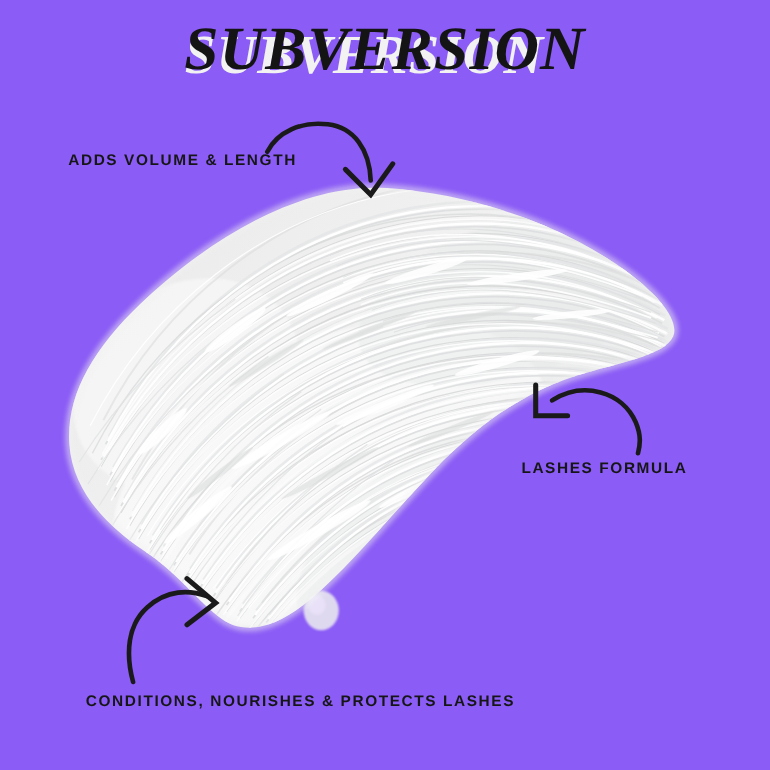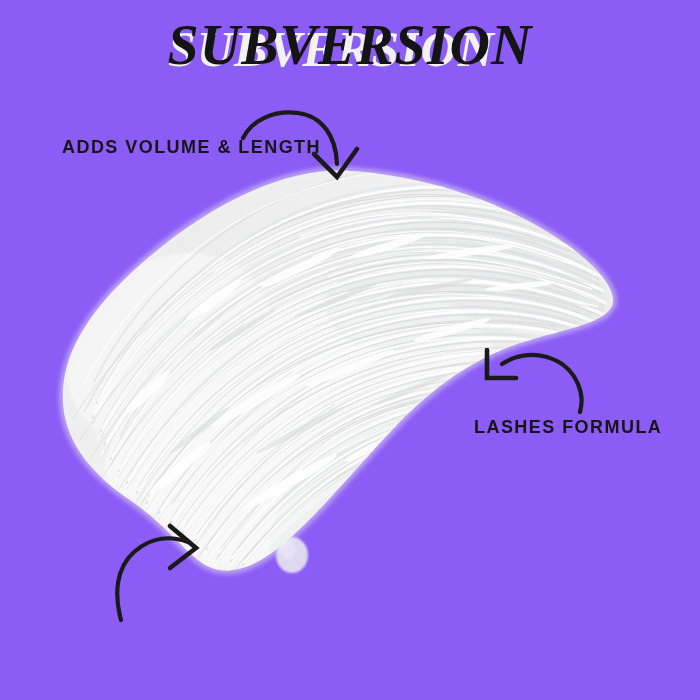--- a/index.html
+++ b/index.html
@@ -54,21 +54,21 @@
     width: 700px;
     height: 700px;
   }
 
   
   .anno-label {
     position: absolute;
     color: #161616;
     font-family: "Liberation Sans", sans-serif;
     font-weight: 600;
-    font-size: 18px;
+    font-size: 14px;
     letter-spacing: 1.45px;
     white-space: nowrap;
     line-height: 1;
   }
   .label-volume  { left: 62px;  top: 138px; }
   .label-whipped { left: 474px; top: 418px; }
   .label-lashes  { left: 78px;  top: 630px; }
 
   
   .arrow-svg {
@@ -291,19 +291,20 @@
     <path class="arrow-head" d="M76,50 L99,73 L119,45"></path>
   </svg>
 
   <div class="anno-label label-whipped">LASHES FORMULA</div>
 
   <svg class="arrow-svg arrow-right" width="112" height="74" viewBox="0 0 112 74">
     <path class="arrow-stroke" d="M24,20 C52,2 88,12 100,40 C105,52 104,60 102,68"></path>
     <path class="arrow-head" d="M9,6 L9,34 L38,34"></path>
   </svg>
 
+  <div class="anno-label label-lashes">CONDITIONS, NOURISHES &amp; PROTECTS LASHES</div>
 
   <svg class="arrow-svg arrow-bottom" width="104" height="100" viewBox="0 0 104 100">
     <path class="arrow-stroke" d="M13,96 C6,70 8,44 26,28 C44,12 64,12 80,18"></path>
     <path class="arrow-head" d="M62,2 L88,24 L62,44"></path>
   </svg>
 
 </div>
 
 </body></html>

